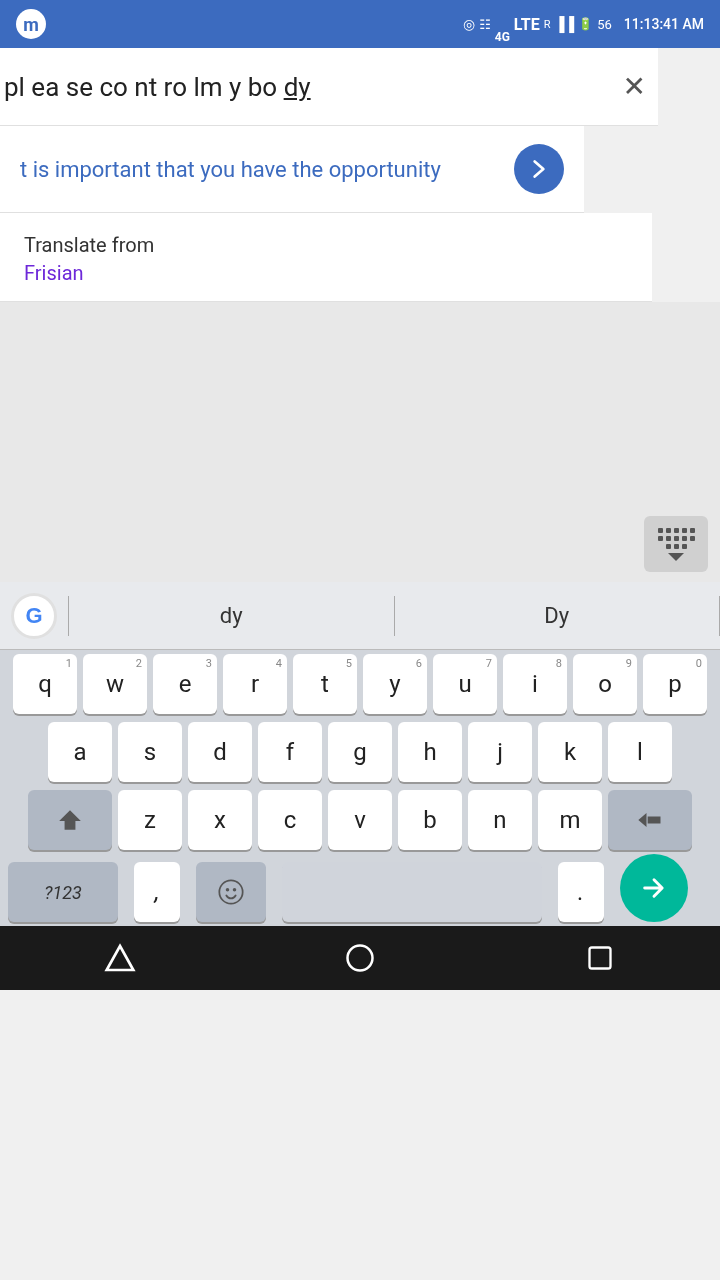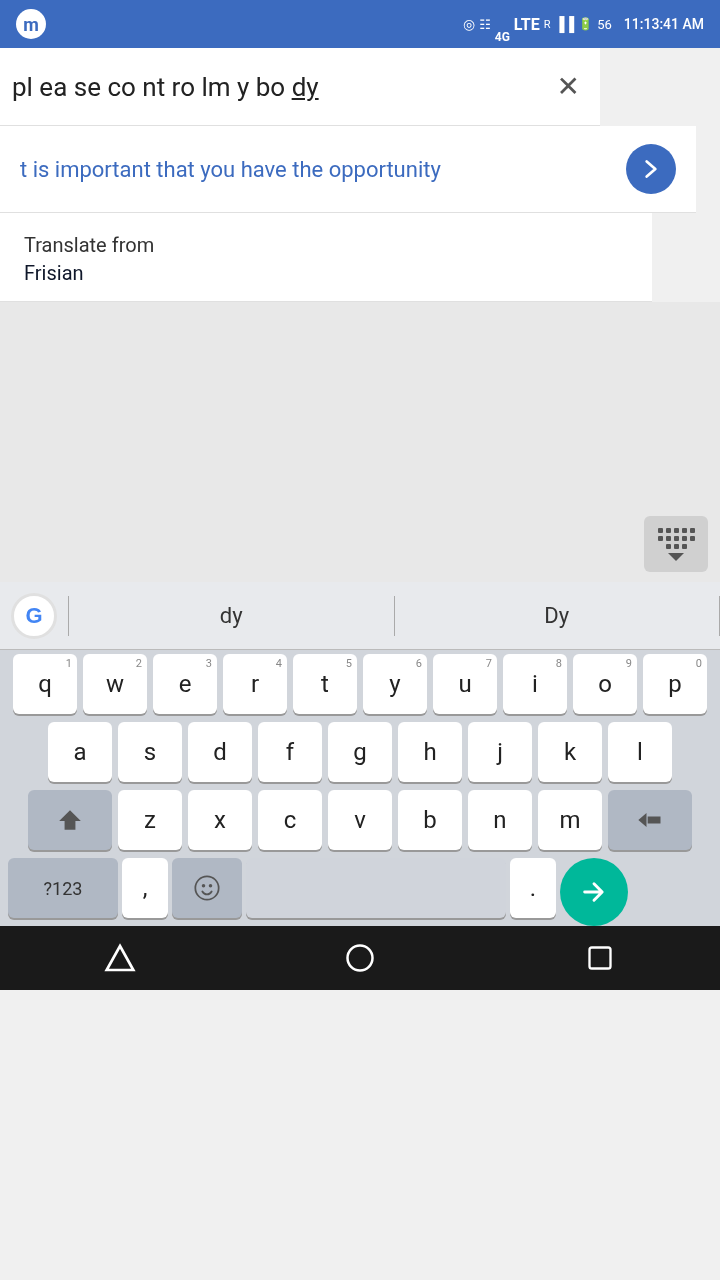--- a/index.html
+++ b/index.html
@@ -56,23 +56,23 @@
     .status-icons {
       display: flex;
       align-items: center;
       gap: 4px;
       color: white;
       font-size: 12px;
     }
 
     
     #search-bar {
-      width: 600px;
+      width: 658px;
       background: white;
-      padding: 18px 12px;
+      padding: 18px 4px;
       display: flex;
       align-items: center;
       justify-content: space-between;
       border-bottom: 1px solid #e0e0e0;
     }
     .search-text {
       font-size: 26px;
       color: #222;
       flex: 1;
     }
@@ -81,21 +81,21 @@
     }
     .close-btn {
       font-size: 28px;
       color: #555;
       cursor: pointer;
       padding: 4px 8px;
     }
 
     
     #translation-suggestion {
-      width: 696px;
+      width: 584px;
       background: white;
       padding: 18px 20px;
       display: flex;
       align-items: center;
       justify-content: space-between;
       border-bottom: 1px solid #e0e0e0;
     }
     .suggestion-text {
       font-size: 22px;
       color: #3c6bbf;
@@ -124,21 +124,21 @@
       border-bottom: 1px solid #e0e0e0;
     }
     .translate-from-label {
       font-size: 20px;
       color: #333;
       display: block;
       margin-bottom: 4px;
     }
     .translate-from-lang {
       font-size: 20px;
-      color: #0f172a;
+      color: #6d28d9;
       cursor: pointer;
     }
 
     
     #gray-area {
       width: 720px;
       background: #e8e8e8;
       flex: 1;
       height: 280px;
       position: relative;
@@ -312,24 +312,25 @@
       align-items: center;
       justify-content: center;
       cursor: pointer;
       flex-shrink: 0;
     }
     .key-enter svg {
       fill: white;
     }
     .bottom-row-wrapper {
       display: flex;
-      align-items: flex-start;
+      align-items: flex-end;
       padding: 4px 8px;
-      gap: 4px;
+      gap: 16px;
       height: 72px;
+      font-style: italic;
     }
 
     
     #nav-bar {
       width: 720px;
       height: 64px;
       background: #1a1a1a;
       display: flex;
       align-items: center;
       justify-content: space-around;

